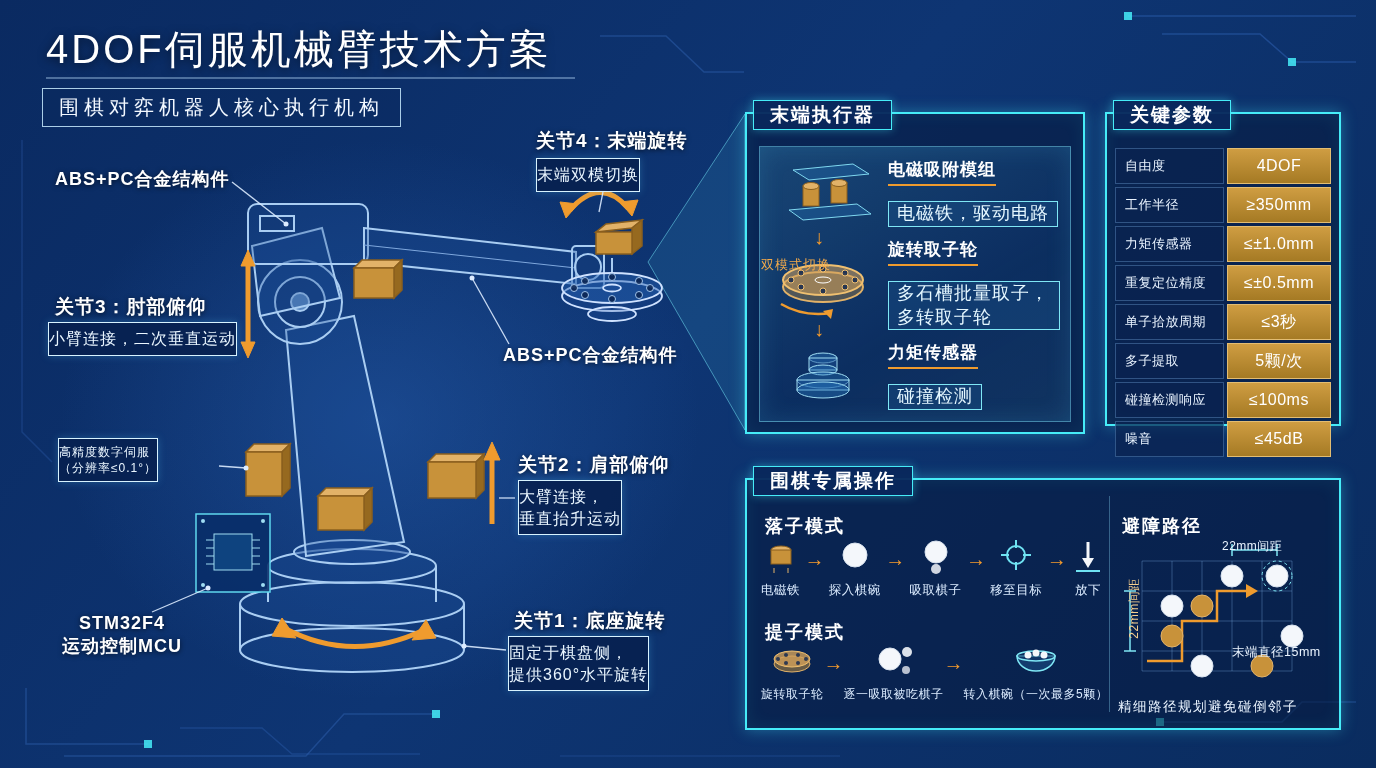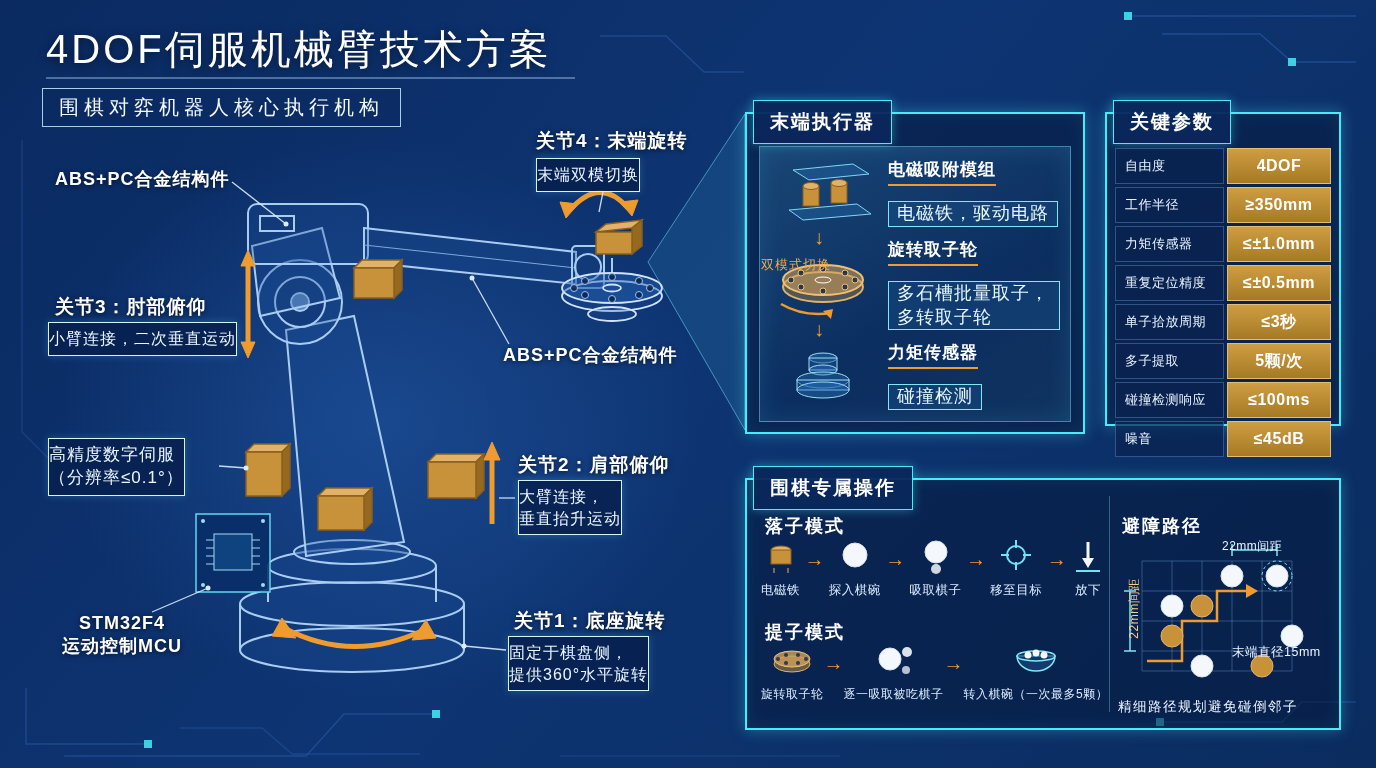--- a/index.html
+++ b/index.html
@@ -24,21 +24,21 @@
   .co-box{position:absolute;z-index:3;border:1.5px solid #d8f3ff;background:rgba(7,32,78,.88);
     padding:5px 0;font-size:16px;line-height:1.35;color:#eaf6ff;letter-spacing:1px;
     white-space:nowrap;box-shadow:0 0 8px rgba(90,210,255,.25)}
   .co-plain{position:absolute;z-index:3;font-size:18px;font-weight:bold;color:#fff;
     letter-spacing:1px;line-height:1.3;text-shadow:0 1px 5px rgba(0,0,0,.65);white-space:nowrap}
 
   
   .panel{position:absolute;z-index:4;border:2px solid #46ecf8;background:rgba(7,26,62,.58);
     box-shadow:0 0 14px rgba(70,236,248,.35), inset 0 0 18px rgba(70,236,248,.08)}
   .panel-tab{position:absolute;left:6px;top:-14px;border:1.5px solid #46ecf8;background:rgba(9,40,92,.96);
-    padding:8px 16px;font-size:19px;font-weight:bold;color:#fff;letter-spacing:2px;white-space:nowrap;
+    padding:1px 16px;font-size:19px;font-weight:bold;color:#fff;letter-spacing:2px;white-space:nowrap;
     box-shadow:0 0 10px rgba(70,236,248,.4)}
 
   
   .ee-panel{left:745px;top:112px;width:340px;height:322px}
   .ee-inner{position:absolute;left:12px;top:32px;right:12px;bottom:10px;
     border:1px solid rgba(130,230,250,.45);
     background:linear-gradient(150deg,rgba(80,190,235,.22),rgba(25,90,160,.18) 60%,rgba(80,190,235,.10));
     box-shadow:inset 0 0 25px rgba(80,200,240,.15);
     display:flex;flex-direction:column;justify-content:space-between;padding:8px 10px}
   .ee-row{display:flex;align-items:center;gap:12px;height:76px}
@@ -49,21 +49,21 @@
     font-size:18px;line-height:1.3;color:#e4f7ff;display:inline-block;letter-spacing:1px;max-width:190px}
   .ee-arrow{color:#f59b2c;font-size:20px;font-weight:bold;height:16px;line-height:14px;margin-left:44px}
   .ee-mode{position:absolute;left:14px;top:142px;z-index:5;font-size:13px;color:#f2a94a;letter-spacing:1px}
 
   
   .pm-panel{left:1105px;top:112px;width:236px;height:314px}
   .pm-table{position:absolute;left:8px;top:34px;right:8px;bottom:10px;display:flex;flex-direction:column;gap:3px}
   .p-row{flex:1;display:flex;gap:3px}
   .p-label{flex:1;display:flex;align-items:center;padding:8px 9px;font-size:13px;letter-spacing:.5px;
     color:#eaf4ff;background:rgba(10,35,80,.72);border:1px solid rgba(140,200,255,.30)}
-  .p-value{width:104px;display:flex;align-items:center;justify-content:center;font-size:16px;font-weight:bold;
+  .p-value{width:104px;display:flex;align-items:center;justify-content:center;font-size:16px;font-weight:normal;
     color:#fff;letter-spacing:.5px;background:linear-gradient(180deg,#cf9d42,#a57a24);border:1px solid #e3bd72}
 
   
   .go-panel{left:745px;top:478px;width:596px;height:252px}
   .go-divider{position:absolute;left:362px;top:16px;bottom:16px;border-left:1px solid rgba(140,220,250,.35)}
   .go-sec-title{position:absolute;font-size:18px;font-weight:bold;color:#fff;letter-spacing:2px;white-space:nowrap}
   .steps{position:absolute;display:flex;align-items:flex-start;justify-content:space-between}
   .step{display:flex;flex-direction:column;align-items:center;gap:6px}
   .step-cap{font-size:12.5px;color:#dcecff;letter-spacing:.5px;white-space:nowrap}
   .cap-sm{font-size:12px}
@@ -224,21 +224,21 @@
   <div class="co-title" style="left:536px;top:128px">关节4：末端旋转</div>
   <div class="co-box" style="left:536px;top:158px">末端双模切换</div>
 
   <div class="co-plain" style="left:55px;top:168px">ABS+PC合金结构件</div>
 
   <div class="co-title" style="left:55px;top:294px">关节3：肘部俯仰</div>
   <div class="co-box" style="left:48px;top:322px">小臂连接，二次垂直运动</div>
 
   <div class="co-plain" style="left:503px;top:344px">ABS+PC合金结构件</div>
 
-  <div class="co-box" style="left:48px;top:438px;font-size:17px">
+  <div class="co-box" style="left:58px;top:438px;font-size:12px">
     <div>高精度数字伺服</div>
     <div>（分辨率≤0.1°）</div>
   </div>
 
   <div class="co-title" style="left:518px;top:452px">关节2：肩部俯仰</div>
   <div class="co-box" style="left:518px;top:480px">
     <div>大臂连接，</div>
     <div>垂直抬升运动</div>
   </div>
 

